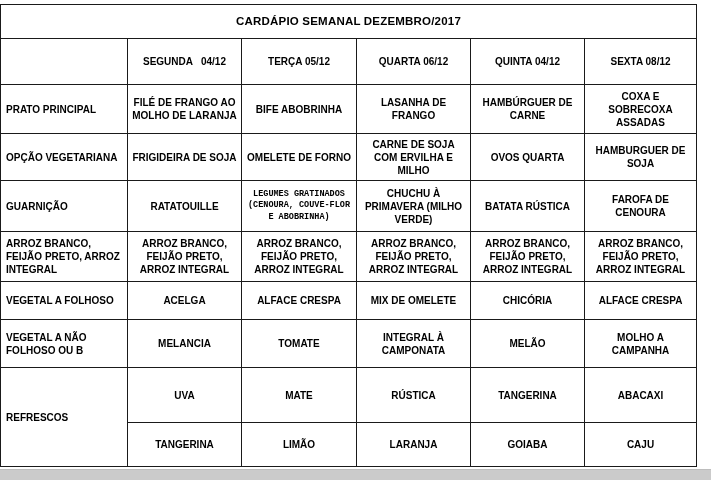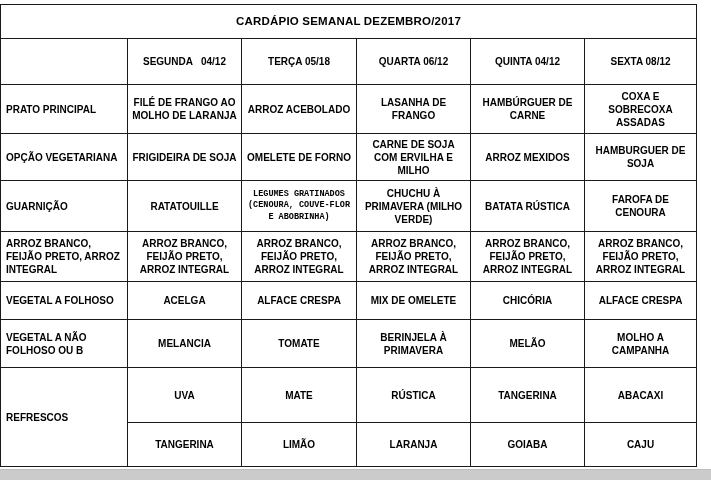--- a/index.html
+++ b/index.html
@@ -53,39 +53,39 @@
         <col style="width:114px">
         <col style="width:112px">
     </colgroup>
     <tbody>
         <tr>
       <td class="title-cell" colspan="6">CARDÁPIO SEMANAL DEZEMBRO/2017</td>
     </tr>
     <tr class="day-row">
       <td class="label-cell"></td>
       <td>SEGUNDA   04/12</td>
-      <td>TERÇA 05/18</td>
+      <td>TERÇA 05/12</td>
       <td>QUARTA 06/12</td>
       <td>QUINTA 04/12</td>
       <td>SEXTA 08/12</td>
     </tr>
     <tr style="height:49px">
       <td class="label-cell">PRATO PRINCIPAL</td>
       <td>FILÉ DE FRANGO AO MOLHO DE LARANJA</td>
-      <td>ARROZ ACEBOLADO</td>
+      <td>BIFE ABOBRINHA</td>
       <td>LASANHA DE FRANGO</td>
       <td>HAMBÚRGUER DE CARNE</td>
       <td>COXA E SOBRECOXA ASSADAS</td>
     </tr>
     <tr style="height:47px">
       <td class="label-cell">OPÇÃO VEGETARIANA</td>
       <td>FRIGIDEIRA DE SOJA</td>
       <td>OMELETE DE FORNO</td>
       <td>CARNE DE SOJA COM ERVILHA E MILHO</td>
-      <td>ARROZ MEXIDOS</td>
+      <td>OVOS QUARTA</td>
       <td>HAMBURGUER DE SOJA</td>
     </tr>
     <tr style="height:51px">
       <td class="label-cell">GUARNIÇÃO</td>
       <td>RATATOUILLE</td>
       <td class="small-text">LEGUMES GRATINADOS (CENOURA, COUVE-FLOR E ABOBRINHA)</td>
       <td>CHUCHU À PRIMAVERA (MILHO VERDE)</td>
       <td>BATATA RÚSTICA</td>
       <td>FAROFA DE CENOURA</td>
     </tr>
@@ -102,21 +102,21 @@
       <td>ACELGA</td>
       <td>ALFACE CRESPA</td>
       <td>MIX DE OMELETE</td>
       <td>CHICÓRIA</td>
       <td>ALFACE CRESPA</td>
     </tr>
     <tr style="height:48px">
       <td class="label-cell">VEGETAL A NÃO FOLHOSO OU B</td>
       <td>MELANCIA</td>
       <td>TOMATE</td>
-      <td>BERINJELA À PRIMAVERA</td>
+      <td>INTEGRAL À CAMPONATA</td>
       <td>MELÃO</td>
       <td>MOLHO A CAMPANHA</td>
     </tr>
     <tr style="height:55px">
       <td class="label-cell" rowspan="2">REFRESCOS</td>
       <td>UVA</td>
       <td>MATE</td>
       <td>RÚSTICA</td>
       <td>TANGERINA</td>
       <td>ABACAXI</td>

